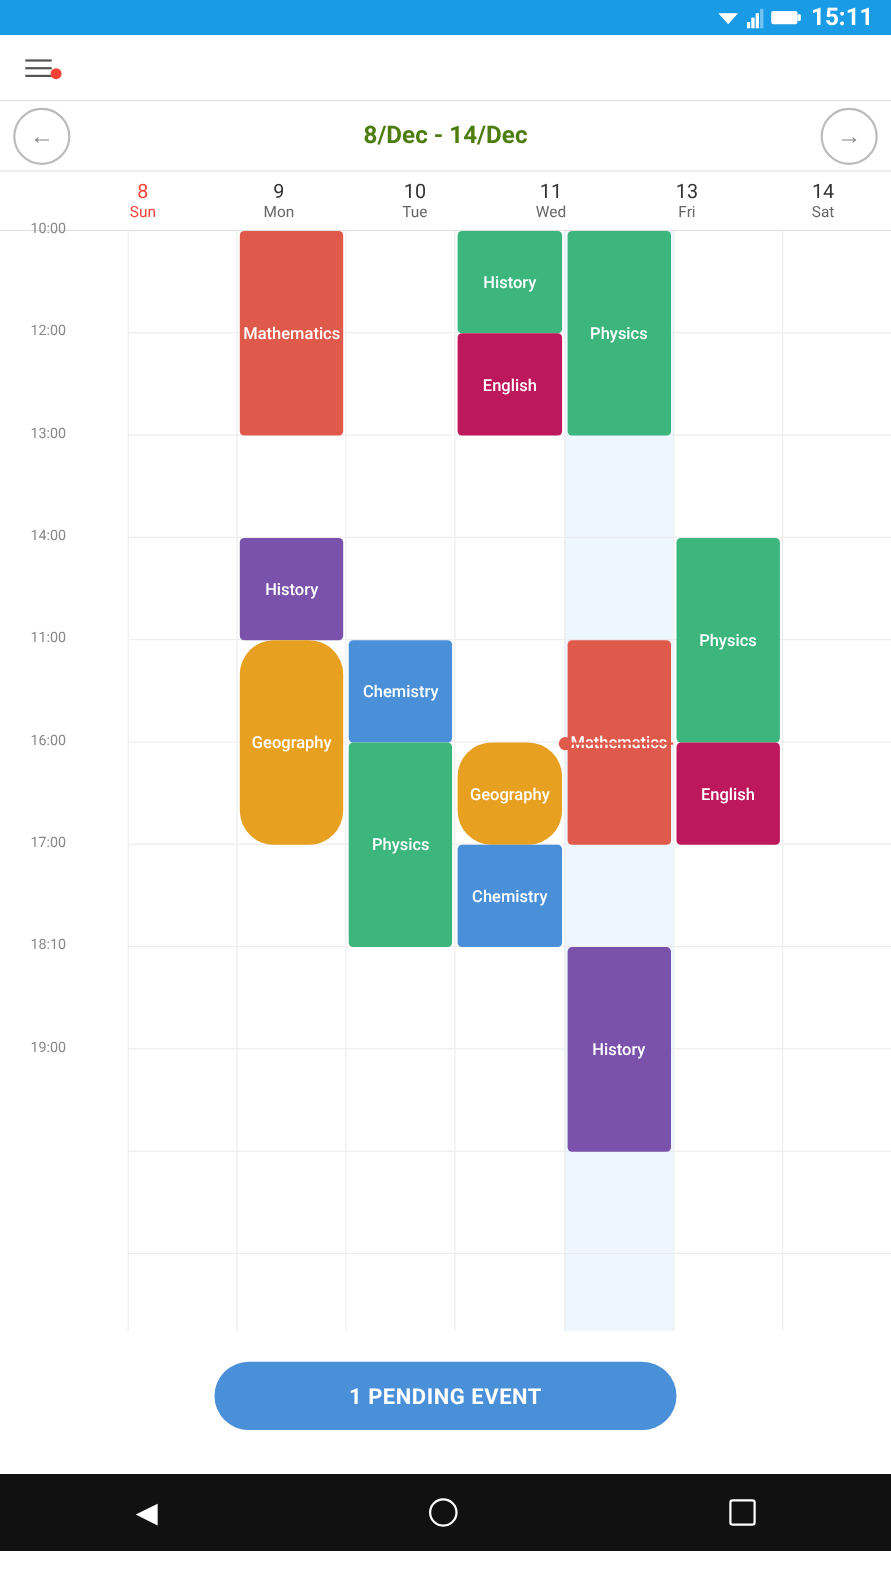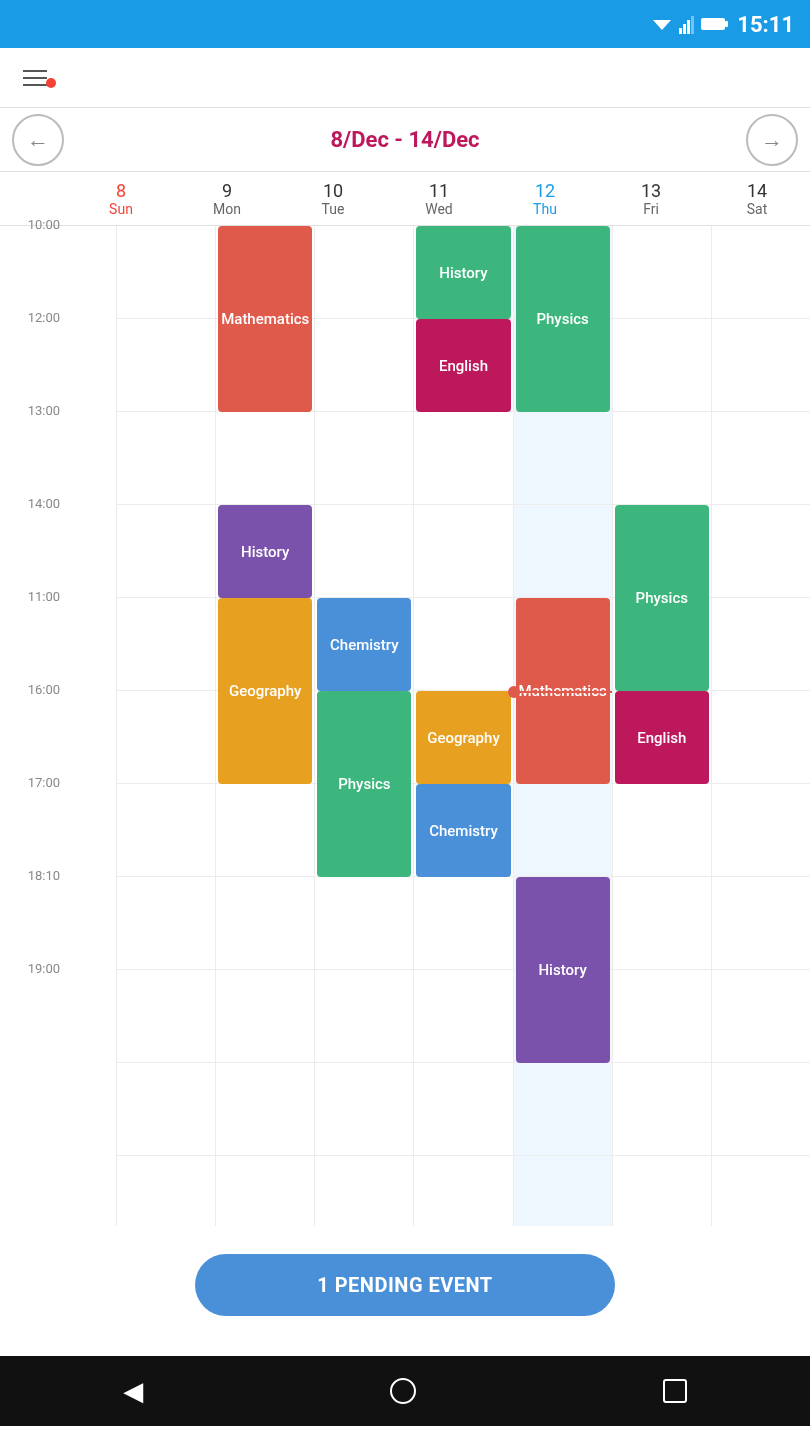--- a/index.html
+++ b/index.html
@@ -1,21 +1,21 @@
 <!DOCTYPE html>
 <html><head>
   <meta charset="utf-8">
   <style>
     * { margin: 0; padding: 0; box-sizing: border-box; }
     body { width: 810px; min-height: 1440px; font-family: 'Roboto', Arial, sans-serif; background: #fff; overflow-x: hidden; }
 
     
     .status-bar {
       background: #1a9be6;
-      height: 48px;
+      height: 32px;
       display: flex;
       align-items: center;
       justify-content: flex-end;
       padding: 0 16px;
       gap: 8px;
     }
     .status-icons { display: flex; align-items: center; gap: 6px; }
     .status-time { color: white; font-size: 22px; font-weight: bold; }
 
     
@@ -60,21 +60,21 @@
       align-items: center;
       justify-content: space-between;
       padding: 0 12px;
       border-bottom: 1px solid #e0e0e0;
     }
     .nav-arrow {
       width: 52px; height: 52px; border-radius: 50%; border: 2px solid #bbb;
       display: flex; align-items: center; justify-content: center;
       cursor: pointer; color: #888; font-size: 22px;
     }
-    .week-range { font-size: 22px; font-weight: 700; color: #be185d; }
+    .week-range { font-size: 22px; font-weight: 700; color: #4d7c0f; }
 
     
     .day-headers {
       display: flex;
       border-bottom: 1px solid #e0e0e0;
       padding-left: 68px;
     }
     .day-col-header {
       flex: 1;
       text-align: center;
@@ -141,21 +141,21 @@
       padding: 4px;
       line-height: 1.2;
       overflow: hidden;
       left: 2px;
       right: 2px;
     }
     .ev-red { background: #e05a4b; }
     .ev-green { background: #3cb67d; }
     .ev-brown { background: #be185d; }
     .ev-purple { background: #7b52ab; }
-    .ev-orange { background: #e8a020; }
+    .ev-orange { background: #e8a020; border-radius: 31px; }
     .ev-blue { background: #4a90d9; }
 
     
     .current-time-line {
       position: absolute;
       left: 0;
       right: 0;
       height: 2px;
       background: #e05a4b;
       z-index: 10;
@@ -252,24 +252,20 @@
   </div>
   <div class="day-col-header">
     <div class="day-num">10</div>
     <div class="day-name">Tue</div>
   </div>
   <div class="day-col-header">
     <div class="day-num">11</div>
     <div class="day-name">Wed</div>
   </div>
   <div class="day-col-header">
-    <div class="day-num blue">12</div>
-    <div class="day-name blue">Thu</div>
-  </div>
-  <div class="day-col-header">
     <div class="day-num">13</div>
     <div class="day-name">Fri</div>
   </div>
   <div class="day-col-header">
     <div class="day-num">14</div>
     <div class="day-name">Sat</div>
   </div>
 </div>
 
 <div class="calendar-grid grid-wrapper">

